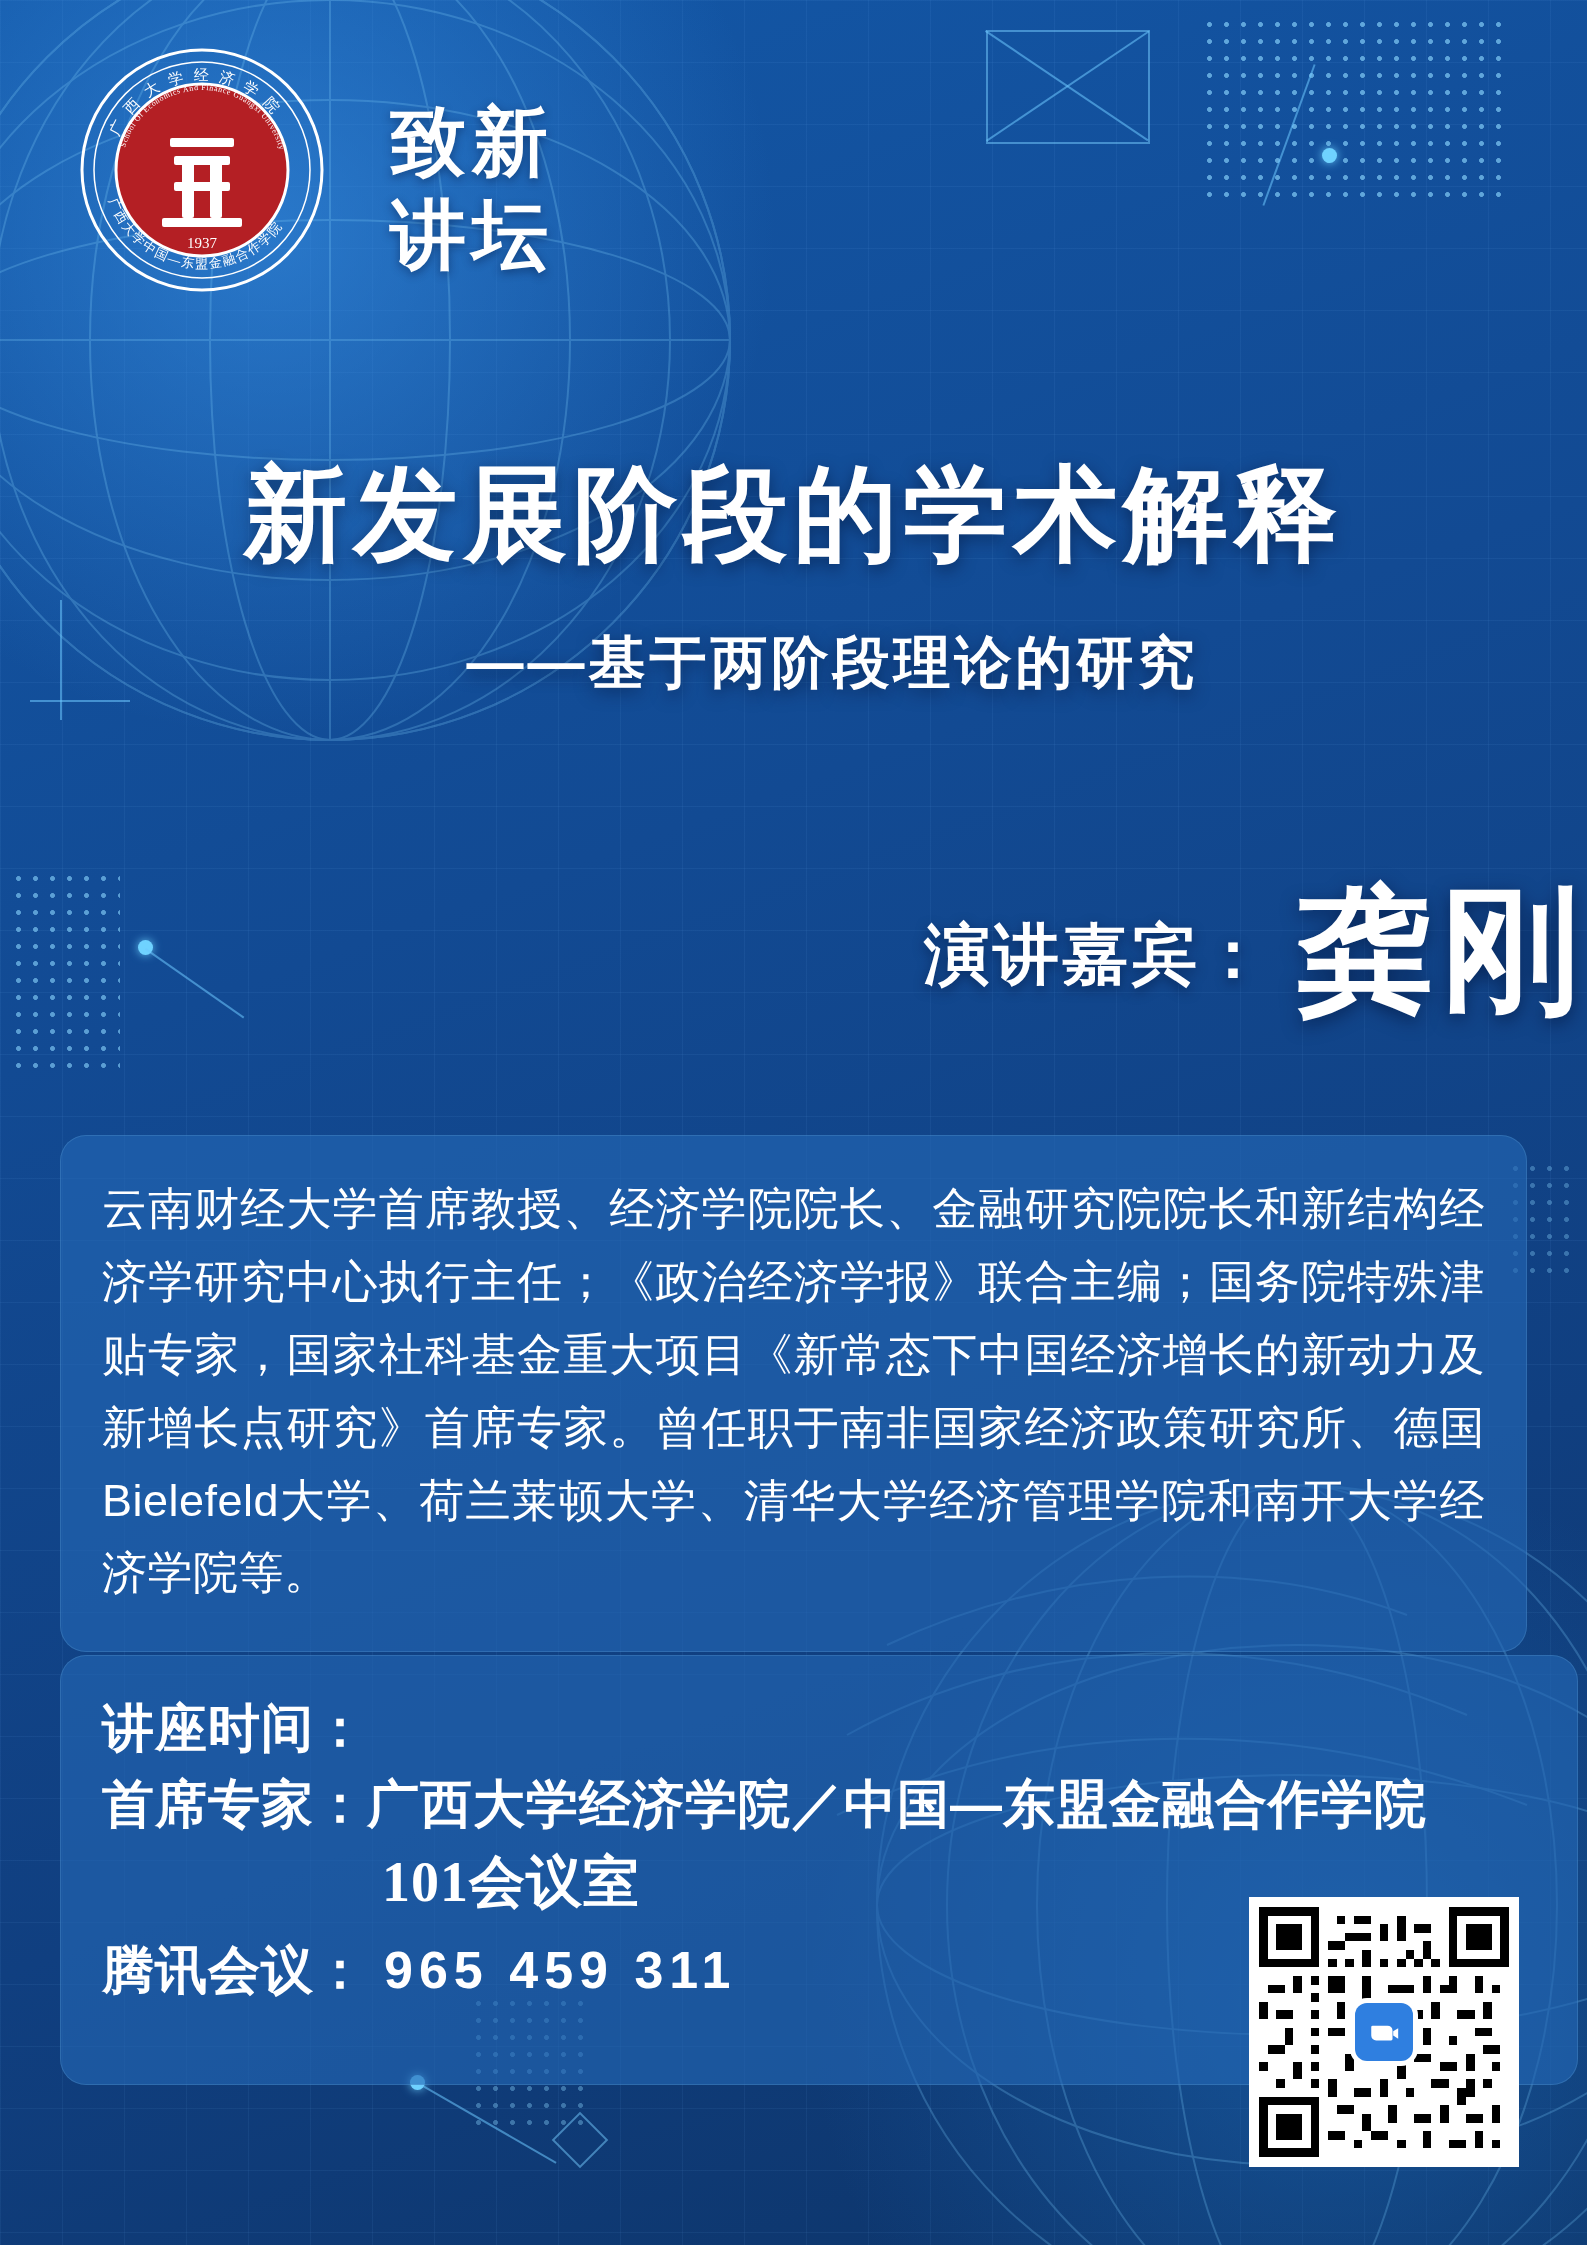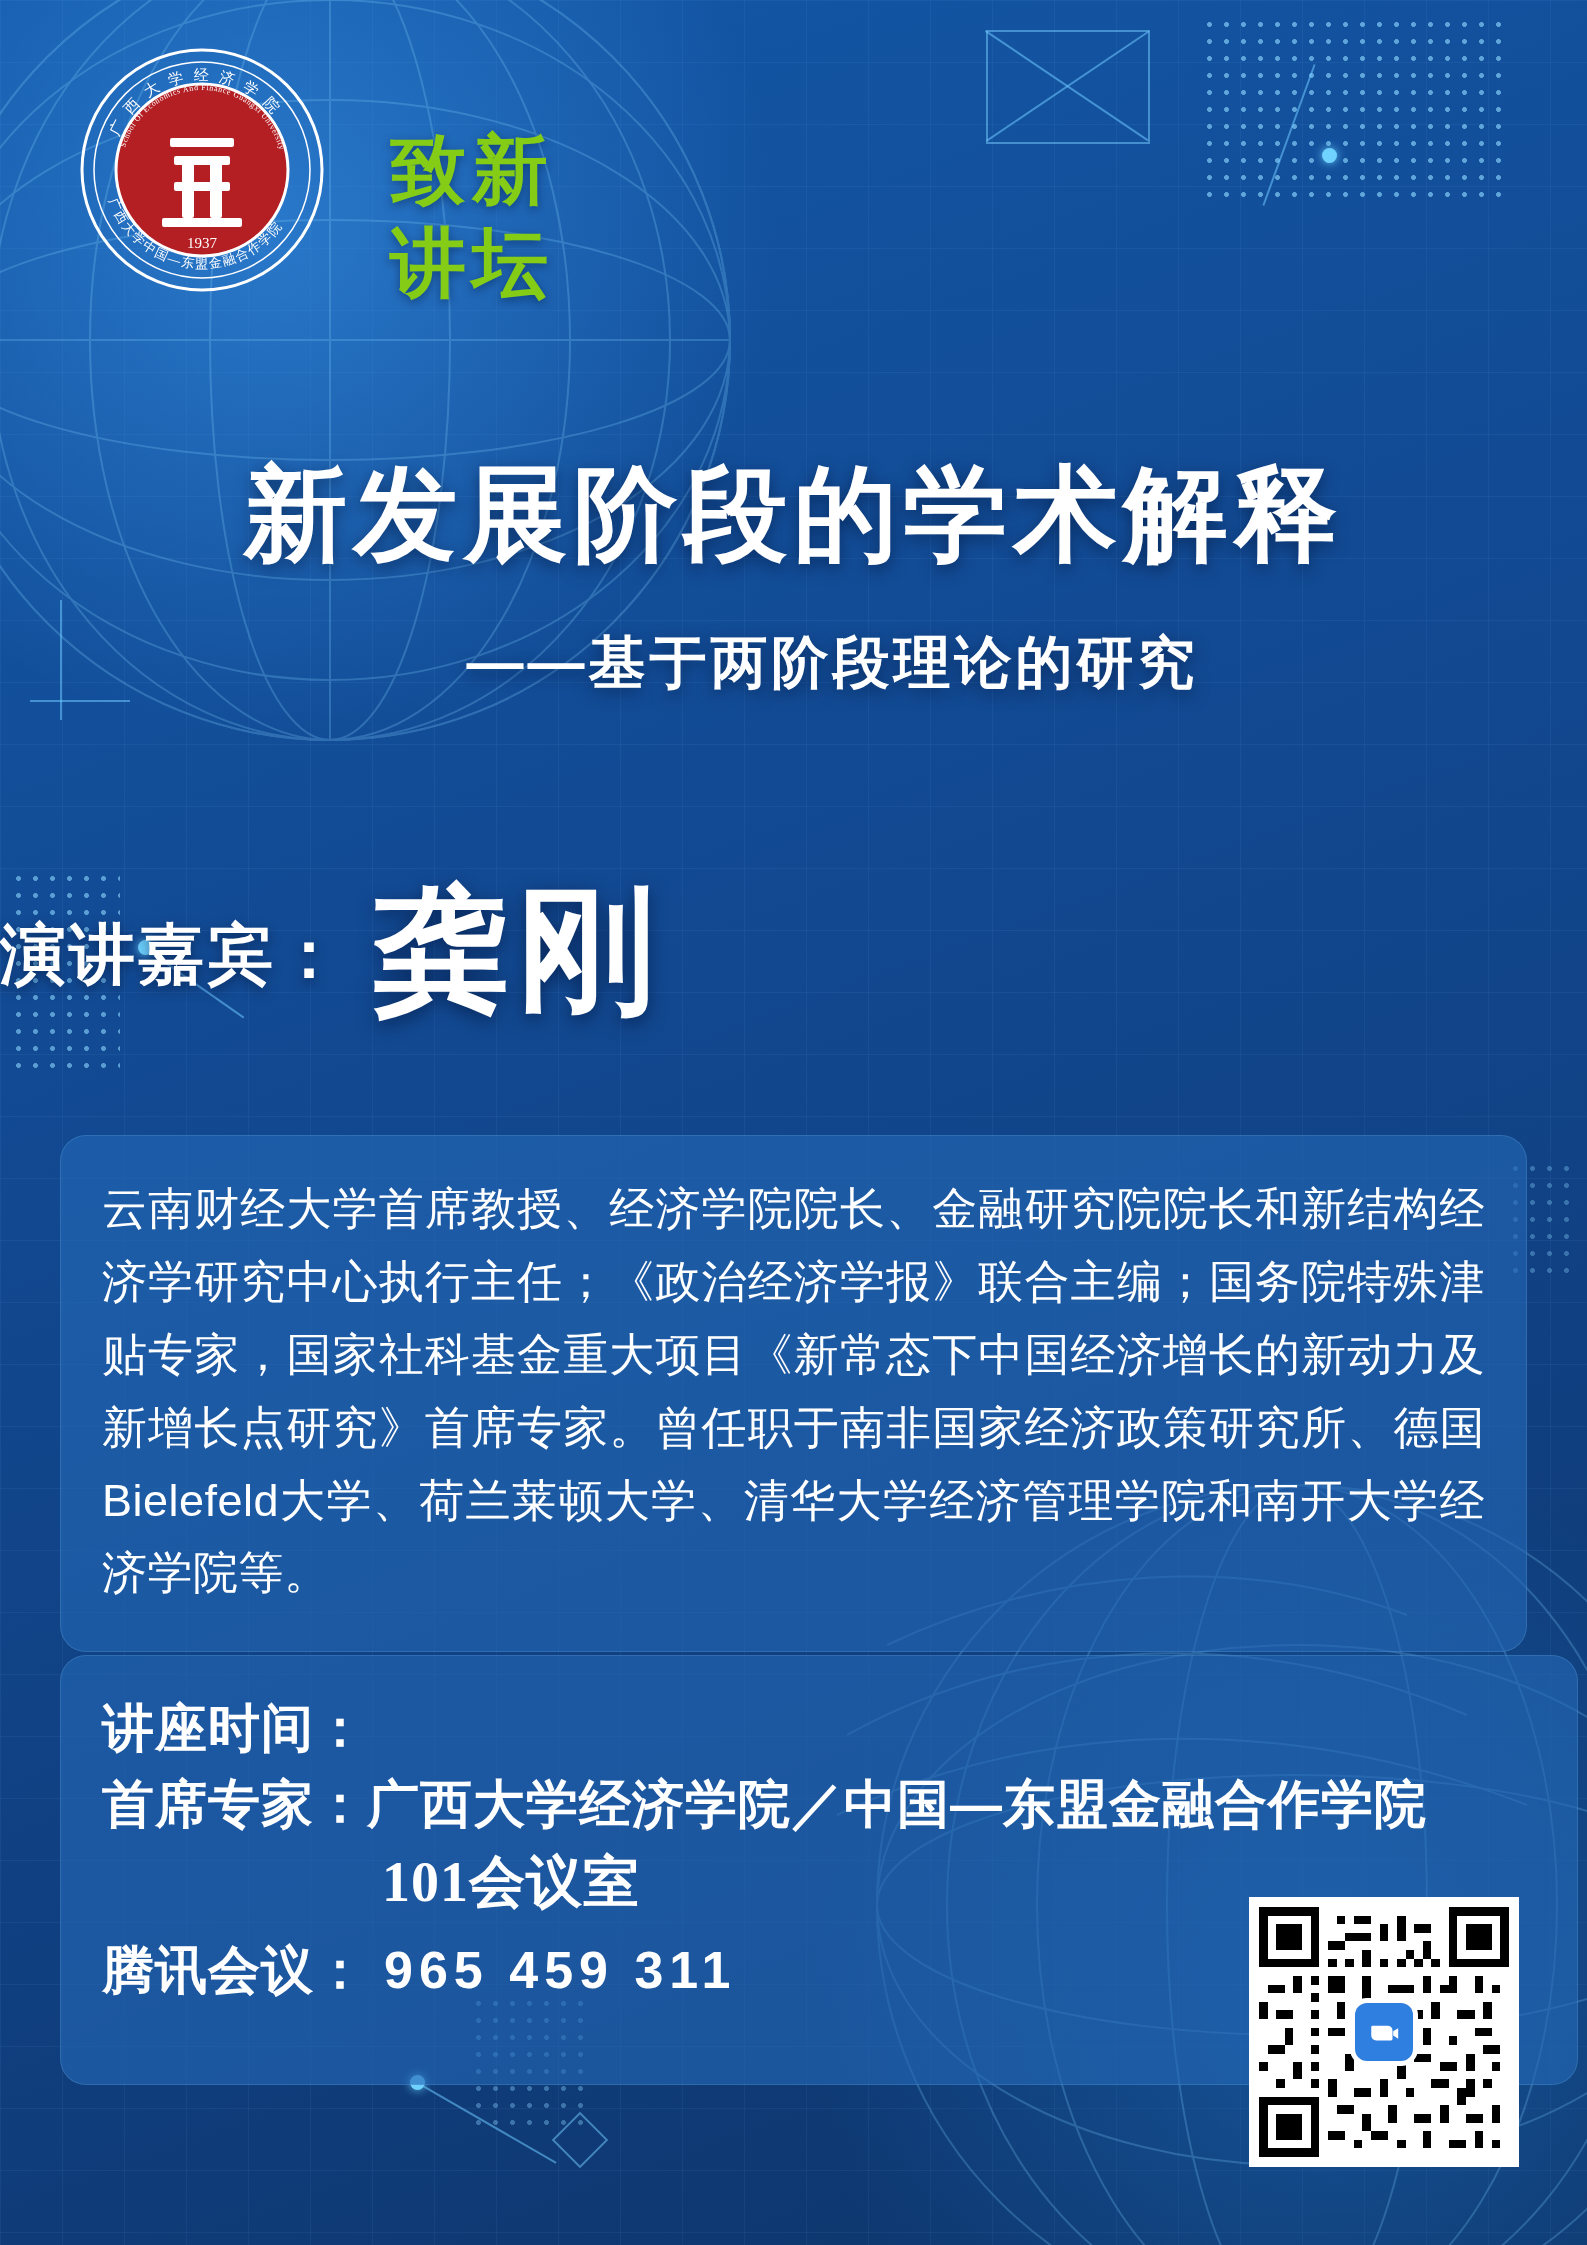--- a/index.html
+++ b/index.html
@@ -107,23 +107,22 @@
   .logo-wrap svg { width: 100%; height: 100%; display: block; }
 
   .brand-title {
     position: absolute;
     left: 390px;
     top: 96px;
     font-size: 76px;
     font-weight: 700;
     line-height: 1.22;
     letter-spacing: 6px;
-    color: #84cc16;
+    color: #ffffff;
     text-shadow: 0 3px 10px rgba(0,20,60,.45);
-    margin-top: 28px;
   }
   .brand-title div { white-space: nowrap; }
 
   
   .title-main {
     position: absolute;
     left: 0;
     right: 0;
     top: 455px;
     text-align: center;
@@ -150,21 +149,21 @@
     white-space: nowrap;
   }
 
   
   .speaker-row {
     position: absolute;
     left: 0; right: 0;
     top: 880px;
     display: flex;
     align-items: flex-end;
-    justify-content: flex-start;
+    justify-content: flex-end;
   }
   .speaker-label {
     font-size: 66px;
     font-weight: 800;
     letter-spacing: 3px;
     margin-bottom: 18px;
     text-shadow: 0 4px 12px rgba(0,15,50,.5);
   }
   .speaker-name {
     font-size: 138px;

